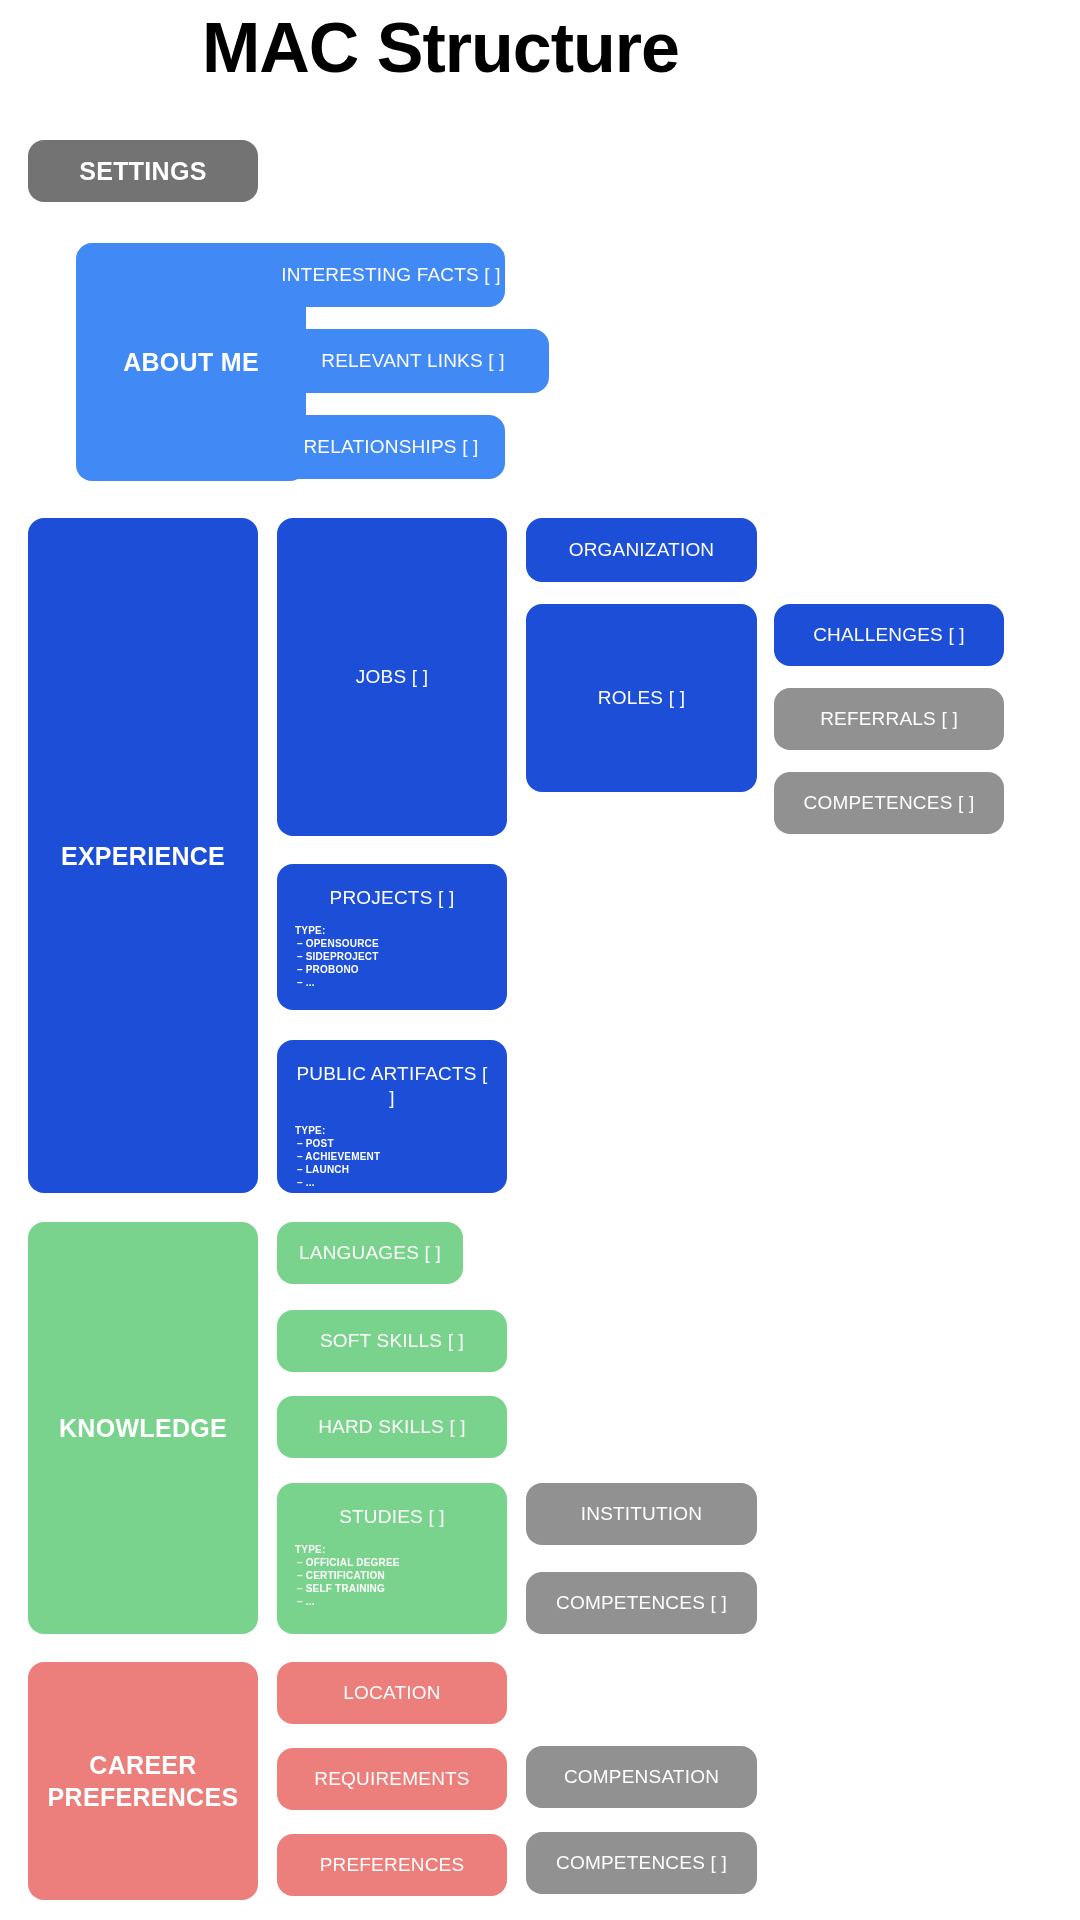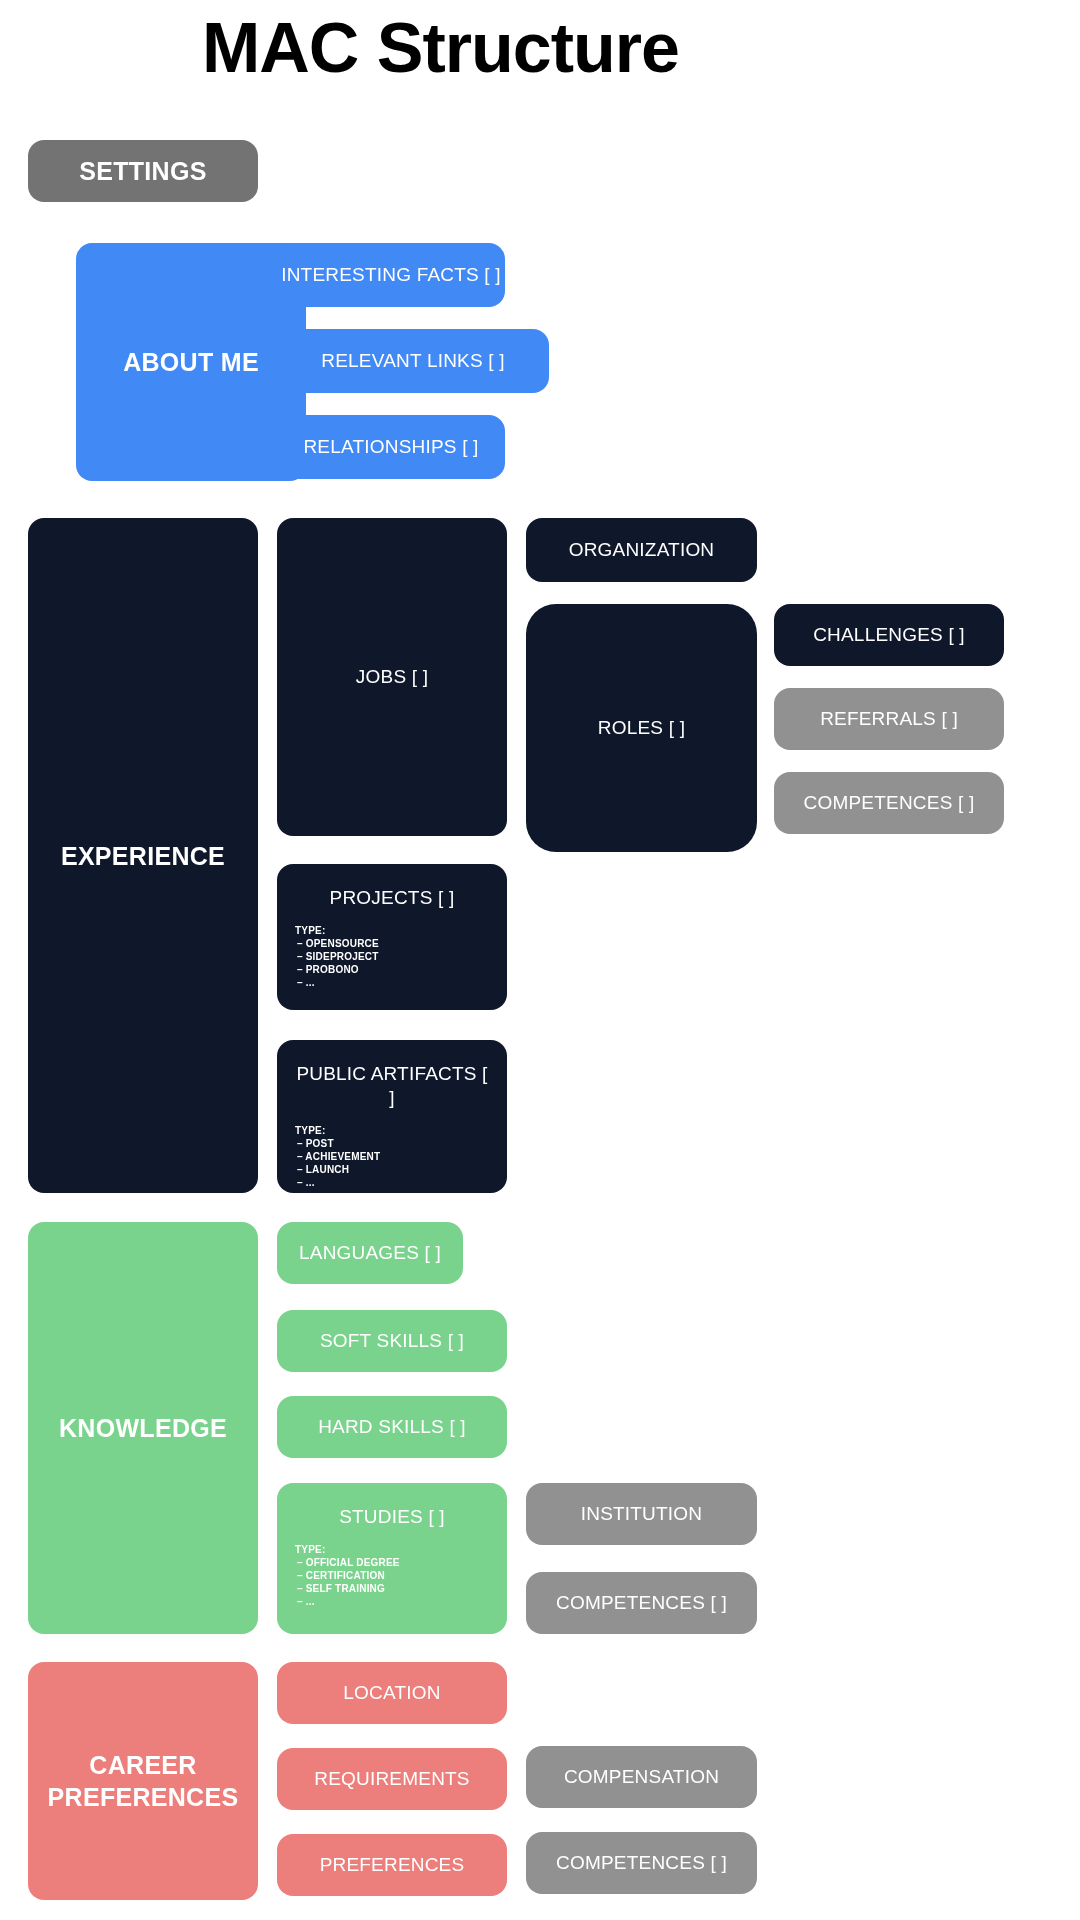--- a/index.html
+++ b/index.html
@@ -65,21 +65,21 @@
     text-align: left;
     font-size: 10px;
     line-height: 13px;
     letter-spacing: 0.2px;
     font-weight: bold;
   }
   .type-block .type-label { display: block; }
   .type-block .type-item { display: block; padding-left: 2px; }
   .c-purple  { background: #737373; }
   .c-blue    { background: #4189f5; }
-  .c-orange  { background: #0f172a; }
+  .c-orange  { background: #1d4ed8; }
   .c-green   { background: #7ad38c; }
   .c-red     { background: #ec7e7b; }
   .c-gray    { background: #919191; }
 </style>
 </head>
 <body>
 
 <div id="canvas">
 
   <div class="page-title">MAC Structure</div>
@@ -106,21 +106,21 @@
   </div>
 
   <div class="box c-orange" style="left:277px; top:518px; width:230px; height:318px;">
     <span class="title">JOBS [ ]</span>
   </div>
 
   <div class="box c-orange" style="left:526px; top:518px; width:231px; height:64px;">
     <span class="title">ORGANIZATION</span>
   </div>
 
-  <div class="box c-orange" style="left:526px; top:604px; width:231px; height:248px;border-radius:30px;">
+  <div class="box c-orange" style="left:526px; top:604px; width:231px; height:188px;">
     <span class="title">ROLES [ ]</span>
   </div>
 
   <div class="box c-orange" style="left:774px; top:604px; width:230px; height:62px;">
     <span class="title">CHALLENGES [ ]</span>
   </div>
   <div class="box c-gray" style="left:774px; top:688px; width:230px; height:62px;">
     <span class="title">REFERRALS [ ]</span>
   </div>
   <div class="box c-gray" style="left:774px; top:772px; width:230px; height:62px;">

